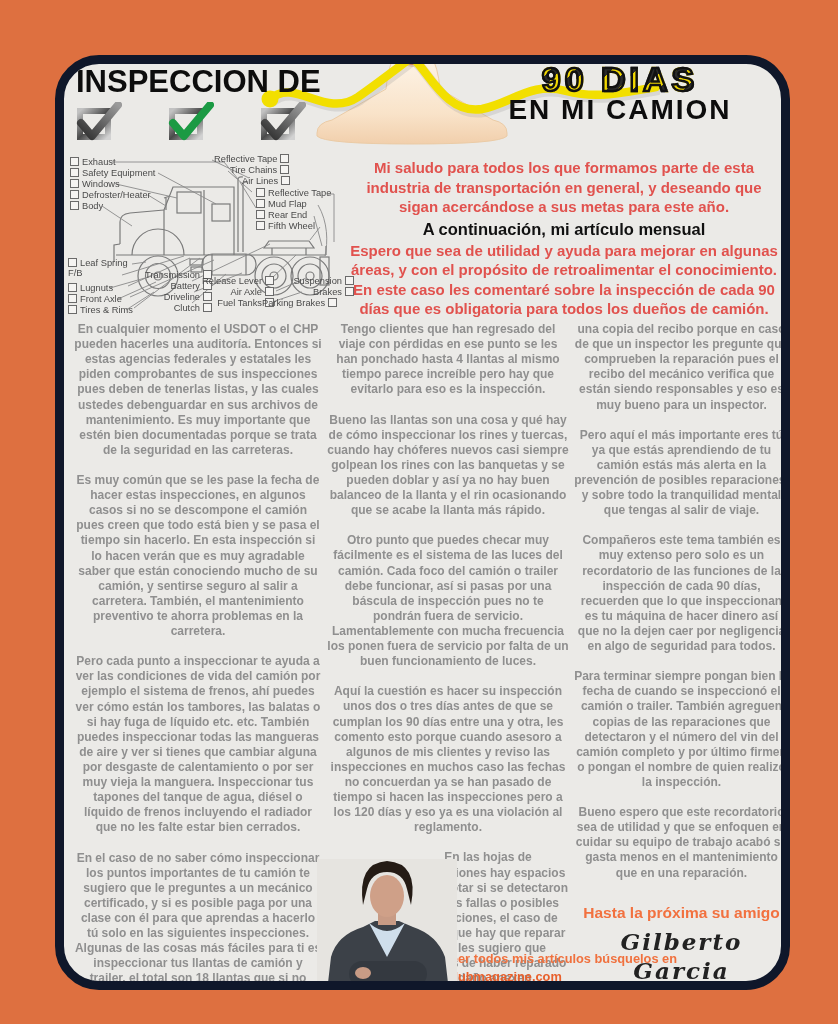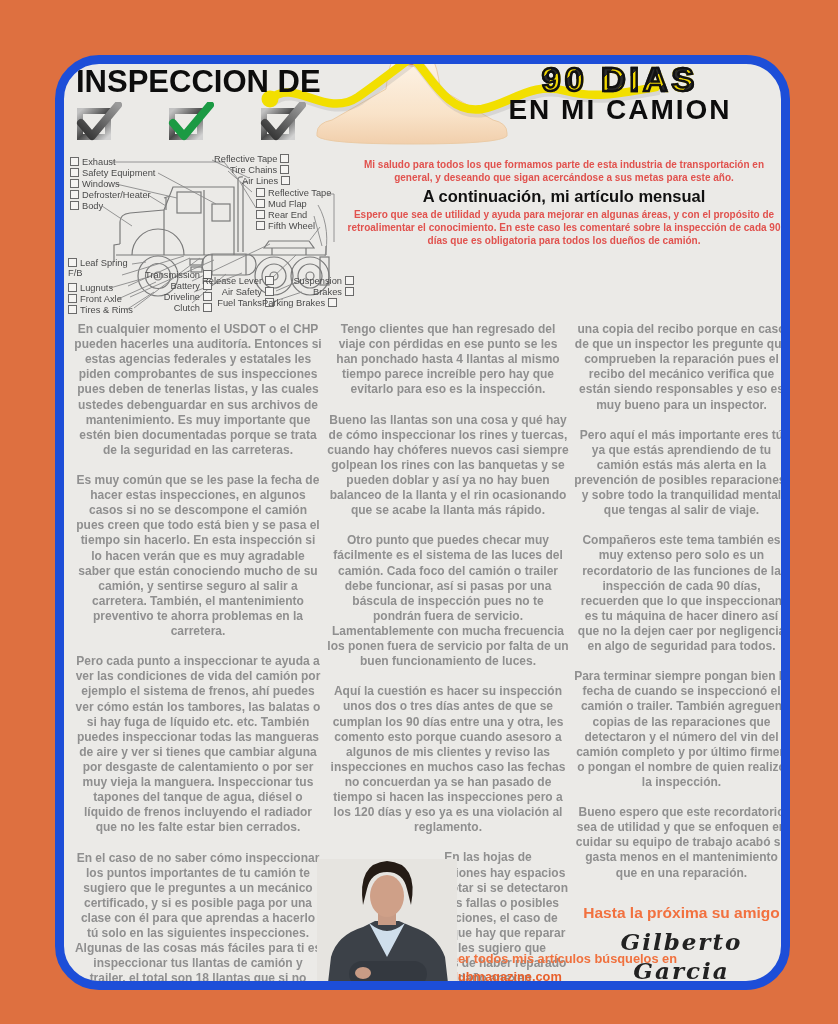--- a/index.html
+++ b/index.html
@@ -1,19 +1,19 @@
 <!DOCTYPE html>
 <html><head>
 <meta charset="utf-8">
 <style>
   html,body{margin:0;padding:0;}
   body{font-family:"Liberation Sans",sans-serif;}
   .canvas{position:relative;width:838px;height:1024px;background:#DE7040;overflow:hidden;}
   .board{position:absolute;left:55px;top:55px;width:735px;height:935px;background:#EBEAE7;
-         border:9px solid #1d4ed8;border-radius:44px;box-sizing:border-box;overflow:hidden;}
+         border:9px solid #0f172a;border-radius:44px;box-sizing:border-box;overflow:hidden;}
 
   
   .clip-art{position:absolute;left:186px;top:-31px;width:410px;height:120px;z-index:1;}
 
   
   .title-left{position:absolute;left:12px;top:0px;font-size:31px;font-weight:bold;color:#0d0d0d;
               letter-spacing:0px;z-index:2;}
   .checks-row{position:absolute;left:12px;top:38px;display:flex;gap:46px;z-index:2;}
   .checks-row svg{width:46px;height:42px;}
   .title-right{position:absolute;left:428px;top:-2px;width:256px;text-align:center;z-index:2;}
@@ -28,21 +28,21 @@
   .truck-svg{position:absolute;inset:0;}
   .dlabel{position:absolute;font-size:9.3px;color:#4a4a4a;line-height:1.05;white-space:nowrap;}
   .dlabel.wrap{white-space:normal;width:62px;}
   .dbox{display:inline-block;width:7px;height:7px;border:1px solid #6a6a6a;background:#f5f4f2;
         vertical-align:-1px;}
   .box-first .dbox{margin-right:3px;}
   .box-last .dbox{margin-left:3px;}
 
   
   .intro{position:absolute;left:281px;top:94px;width:438px;text-align:center;z-index:2;}
-  .greeting,.lead{color:#E1524E;font-size:10px;font-weight:bold;line-height:1.3;margin:0;}
+  .greeting,.lead{color:#E1524E;font-size:15px;font-weight:bold;line-height:1.3;margin:0;}
   .intro-heading{color:#111;font-size:16.5px;font-weight:bold;margin:3px 0 2px 0;}
 
   
   .cols{position:absolute;left:10px;top:258px;width:717px;display:flex;gap:5px;z-index:2;}
   .col{text-align:center;color:#8F8F8F;font-size:12px;font-weight:bold;line-height:1.26;}
   .col p{margin:0 0 15px 0;}
   .col1{width:248px;}
   .col2{width:242px;}
   .col3{width:215px;}
   .float-photo{float:left;width:80px;height:140px;margin-top:26px;}
@@ -193,21 +193,21 @@
       <div class="dlabel box-first" style="left:2px;top:131px"><span class="dbox"></span><span>Lugnuts</span></div>
       <div class="dlabel box-first" style="left:2px;top:142px"><span class="dbox"></span><span>Front Axle</span></div>
       <div class="dlabel box-first" style="left:2px;top:153px"><span class="dbox"></span><span>Tires &amp; Rims</span></div>
 
       <div class="dlabel box-last" style="left:58px;top:118px;width:88px;text-align:right"><span>Transmission</span><span class="dbox"></span></div>
       <div class="dlabel box-last" style="left:58px;top:129px;width:88px;text-align:right"><span>Battery</span><span class="dbox"></span></div>
       <div class="dlabel box-last" style="left:58px;top:140px;width:88px;text-align:right"><span>Driveline</span><span class="dbox"></span></div>
       <div class="dlabel box-last" style="left:58px;top:151px;width:88px;text-align:right"><span>Clutch</span><span class="dbox"></span></div>
 
       <div class="dlabel box-last" style="left:128px;top:124px;width:80px;text-align:right"><span>Release Lever</span><span class="dbox"></span></div>
-      <div class="dlabel box-last" style="left:128px;top:135px;width:80px;text-align:right"><span>Air Safety</span><span class="dbox"></span></div>
+      <div class="dlabel box-last" style="left:128px;top:135px;width:80px;text-align:right"><span>Air Axle</span><span class="dbox"></span></div>
       <div class="dlabel box-last" style="left:128px;top:146px;width:80px;text-align:right"><span>Fuel Tanks</span><span class="dbox"></span></div>
 
       <div class="dlabel box-last" style="left:212px;top:124px;width:76px;text-align:right"><span>Suspension</span><span class="dbox"></span></div>
       <div class="dlabel box-last" style="left:212px;top:135px;width:76px;text-align:right"><span>Brakes</span><span class="dbox"></span></div>
       <div class="dlabel box-last" style="left:196px;top:146px;width:92px;"><span>Parking Brakes</span><span class="dbox"></span></div>
     </div>
 
     <div class="intro">
       <p class="greeting">Mi saludo para todos los que formamos parte de esta industria de transportación en general, y deseando que sigan acercándose a sus metas para este año.</p>
       <p class="intro-heading">A continuación, mi artículo mensual</p>

